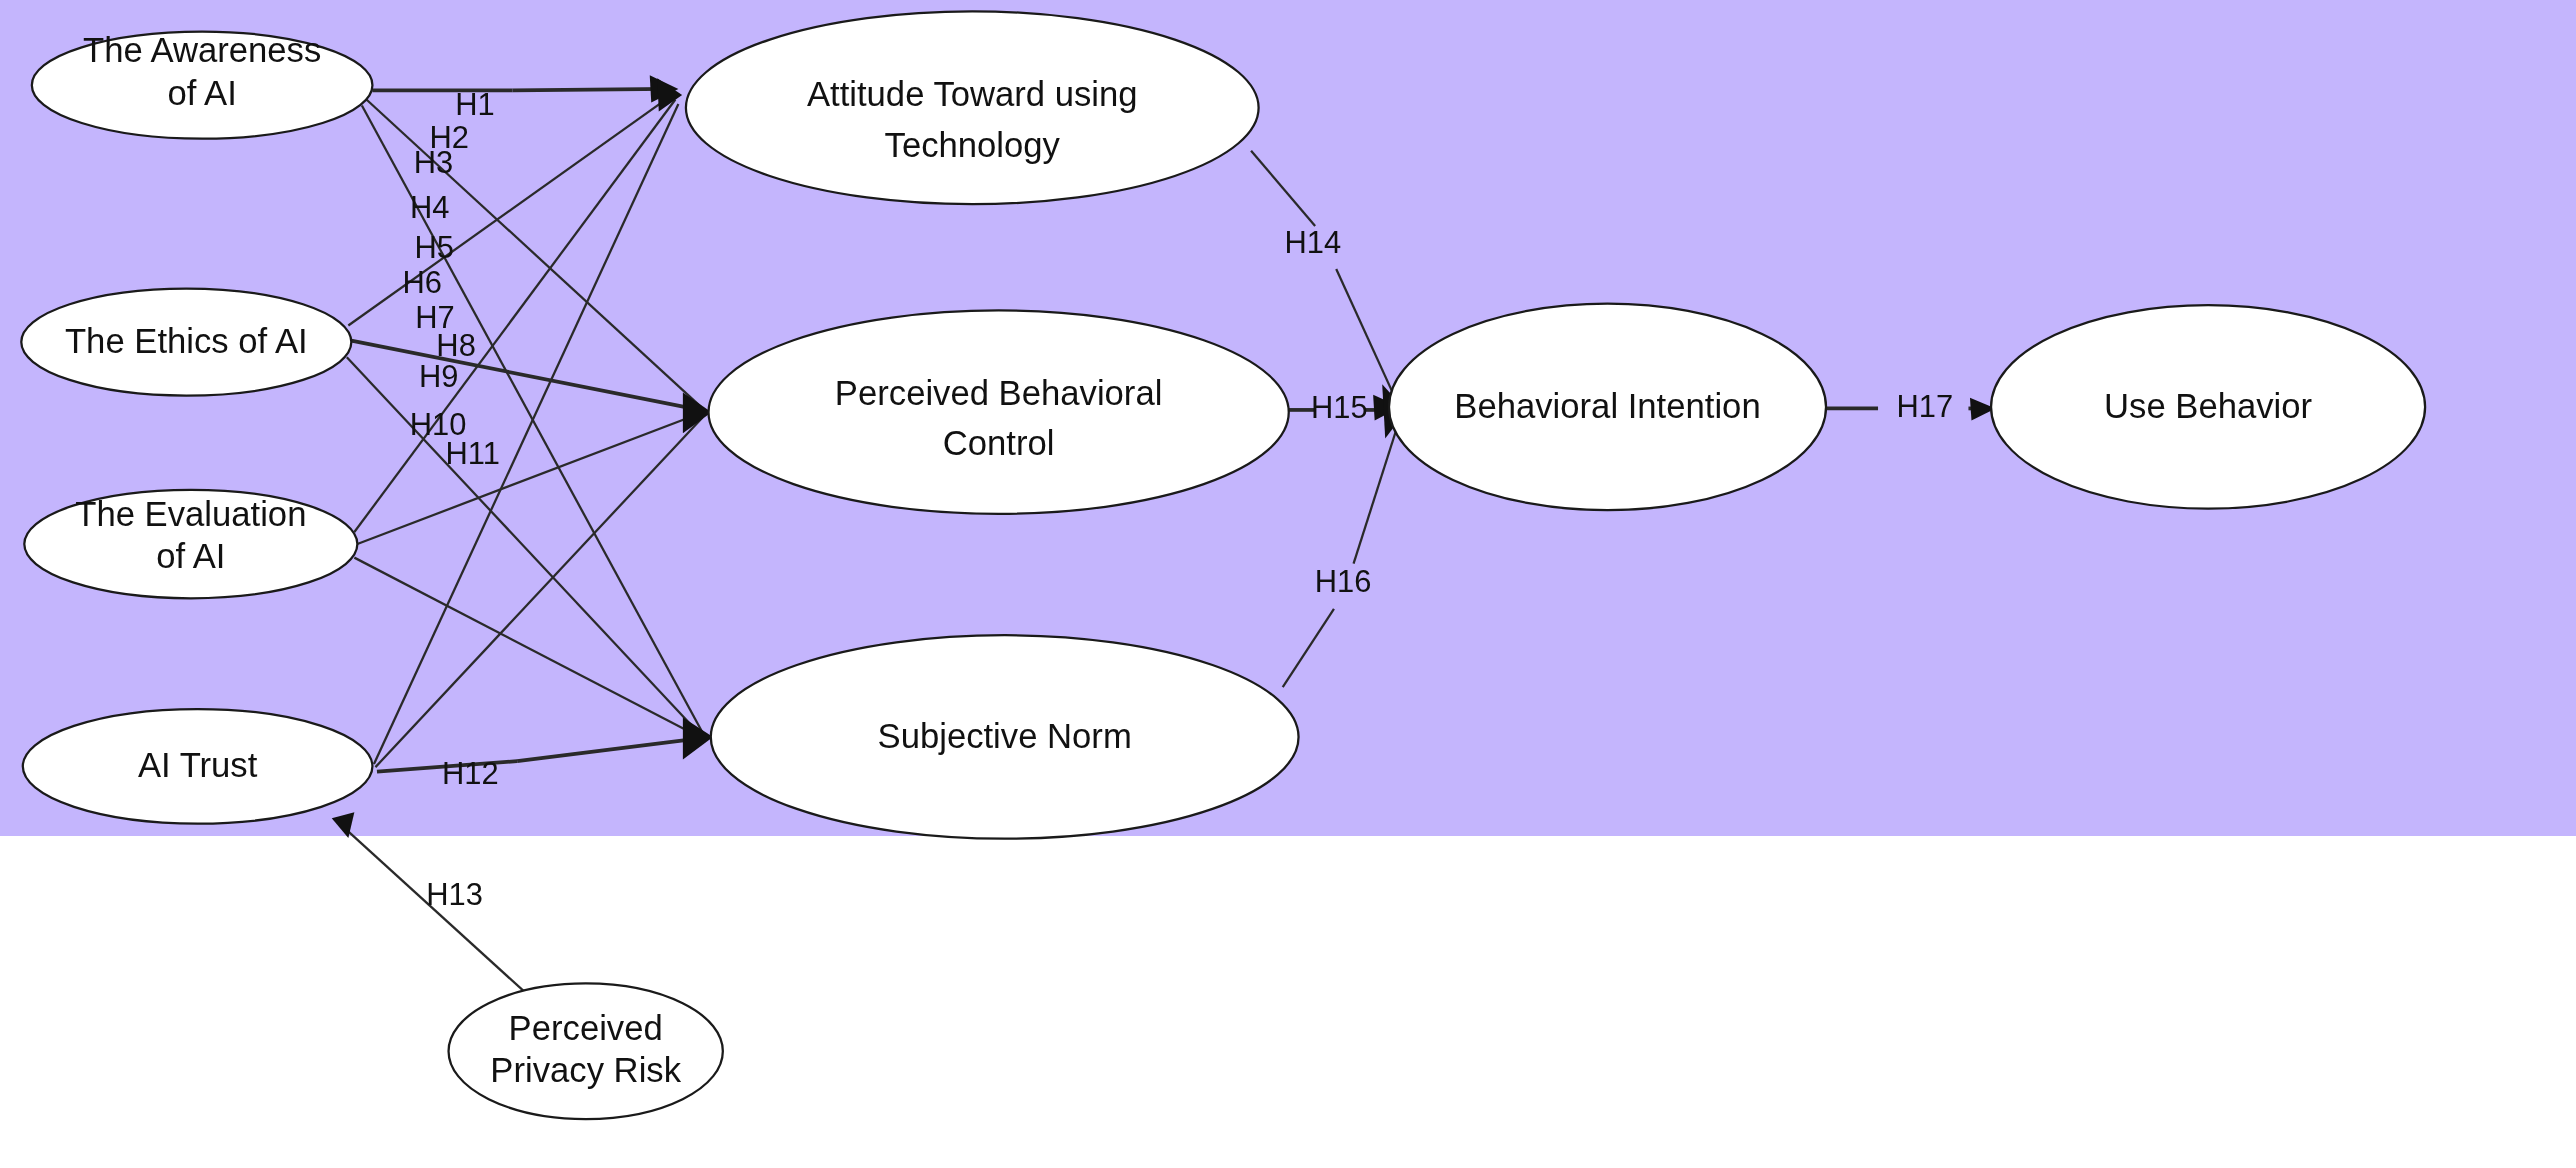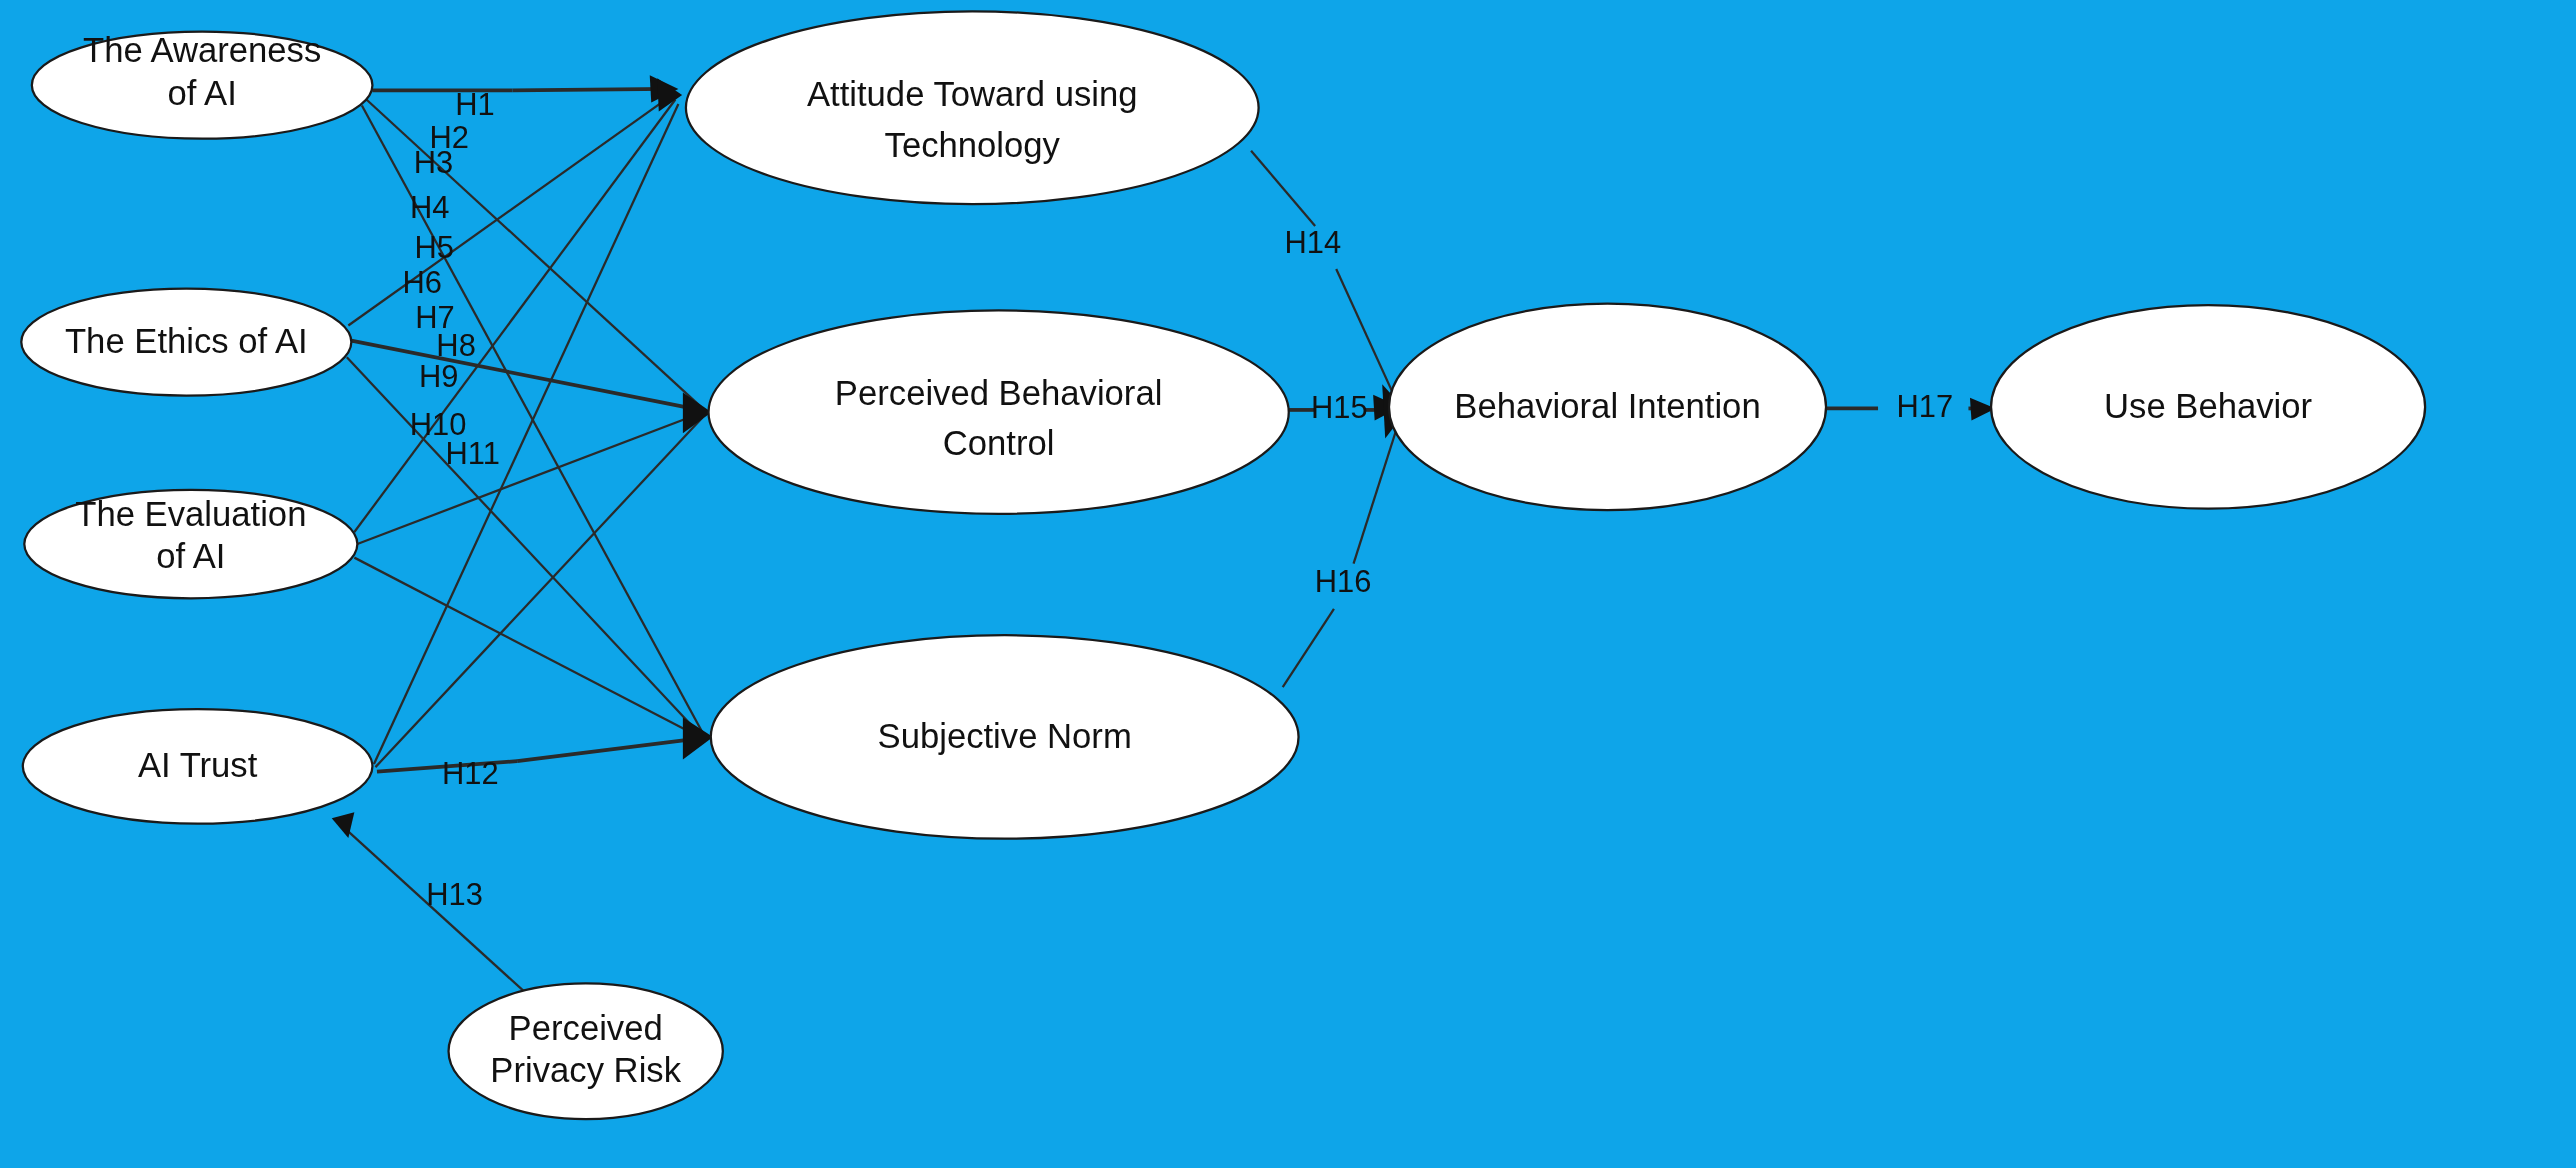--- a/index.html
+++ b/index.html
@@ -9,22 +9,22 @@
   }
   body {
     width: 2576px;
     height: 1168px;
     overflow: hidden;
     font-family: "Liberation Sans", sans-serif;
   }
   #diagram-root {
     position: relative;
     width: 2576px;
-    height: 1168px;
-    background: #0ea5e9;
+    height: 836px;
+    background: #c4b5fd;
   }
   svg#model-svg {
     display: block;
     width: 2576px;
     height: 1168px;
   }
   .node-ellipse {
     fill: #ffffff;
     stroke: #1a1a1a;
     stroke-width: 3;

